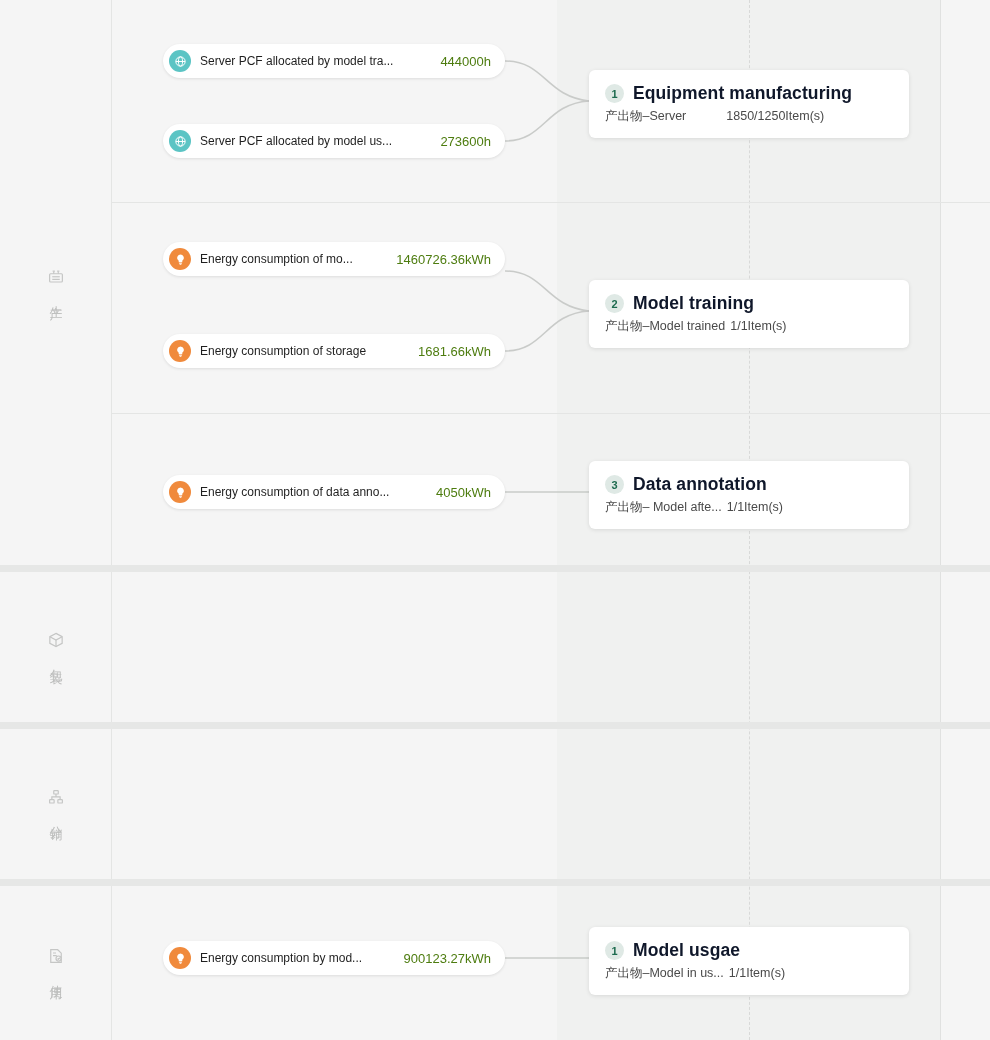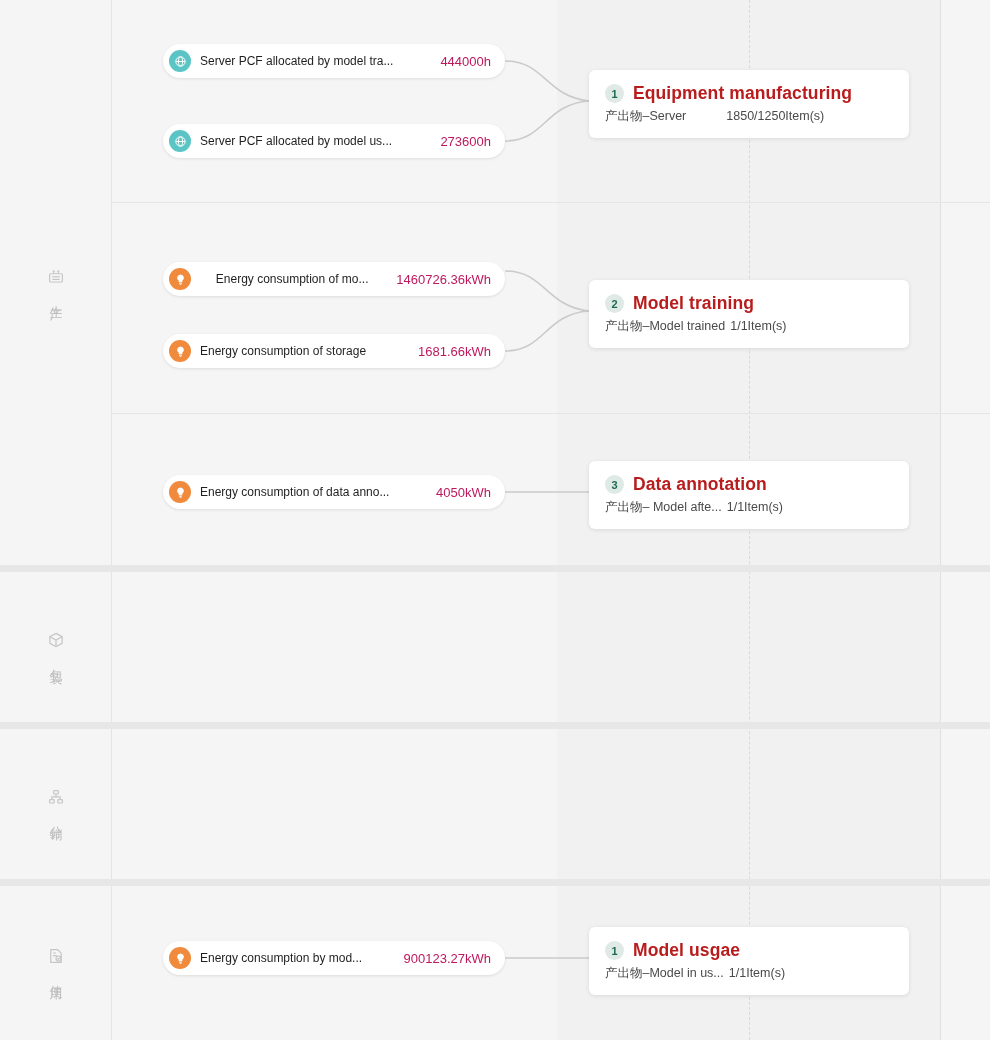--- a/index.html
+++ b/index.html
@@ -56,41 +56,41 @@
     flex:0 0 22px;display:flex;align-items:center;justify-content:center;
     margin-right:9px;
   }
   .chip .chip-icon.teal{background:#5bc4c4;}
   .chip .chip-icon.orange{background:#f08a3c;}
   .chip .chip-name{
     font-size:12px;color:#1f1f1f;white-space:nowrap;overflow:hidden;
     text-overflow:ellipsis;flex:1 1 auto;
   }
   .chip .chip-value{
-    font-size:13px;color:#be185d;white-space:nowrap;margin-left:12px;flex:0 0 auto;
+    font-size:13px;color:#4d7c0f;white-space:nowrap;margin-left:12px;flex:0 0 auto;
   }
 
   
   .pcard{
     position:absolute;
     background:#ffffff;border-radius:6px;
     box-shadow:0 1px 4px rgba(0,0,0,.10);
     padding:13px 16px 13px 16px;
     box-sizing:border-box;
   }
   .pcard .pc-head{display:flex;align-items:center;}
   .pcard .pc-badge{
     width:19px;height:19px;border-radius:50%;
     background:#dfe9e5;color:#1d6b4f;
     font-size:11px;font-weight:bold;
     display:flex;align-items:center;justify-content:center;
     flex:0 0 19px;margin-right:9px;
   }
   .pcard .pc-title{
-    font-size:17.5px;color:#b91c1c;font-weight:bold;letter-spacing:.1px;
+    font-size:17.5px;color:#0f172a;font-weight:bold;letter-spacing:.1px;
     white-space:nowrap;overflow:hidden;text-overflow:ellipsis;
   }
   .pcard .pc-sub{
     margin-top:4px;
     display:flex;align-items:baseline;
     font-size:12.5px;color:#4a4a4a;white-space:nowrap;
   }
   .pcard .pc-sub .pc-out{flex:0 0 auto;}
   .pcard .pc-sub .pc-qty{flex:0 0 auto;}
 
@@ -197,21 +197,21 @@
       <svg width="13" height="13" viewBox="0 0 24 24" fill="none" stroke="#ffffff" stroke-width="1.8">
         <circle cx="12" cy="12" r="8.6"></circle>
         <ellipse cx="12" cy="12" rx="3.8" ry="8.6"></ellipse>
         <line x1="3.4" y1="12" x2="20.6" y2="12"></line>
       </svg>
     </span>
     <span class="chip-name">Server PCF allocated by model us...</span>
     <span class="chip-value">273600h</span>
   </div>
 
-  <div class="chip" style="left:163px;top:262px;width:342px;text-align:center;">
+  <div class="chip" style="left:163px;top:242px;width:342px;">
     <span class="chip-icon orange">
       <svg width="13" height="13" viewBox="0 0 24 24" fill="#ffffff">
         <path d="M12 2.6a6.3 6.3 0 0 0-3.3 11.65V17h6.6v-2.75A6.3 6.3 0 0 0 12 2.6z"></path>
         <rect x="9.2" y="18.2" width="5.6" height="1.7" rx=".85"></rect>
         <rect x="10.1" y="20.6" width="3.8" height="1.6" rx=".8"></rect>
       </svg>
     </span>
     <span class="chip-name">Energy consumption of mo...</span>
     <span class="chip-value">1460726.36kWh</span>
   </div>

